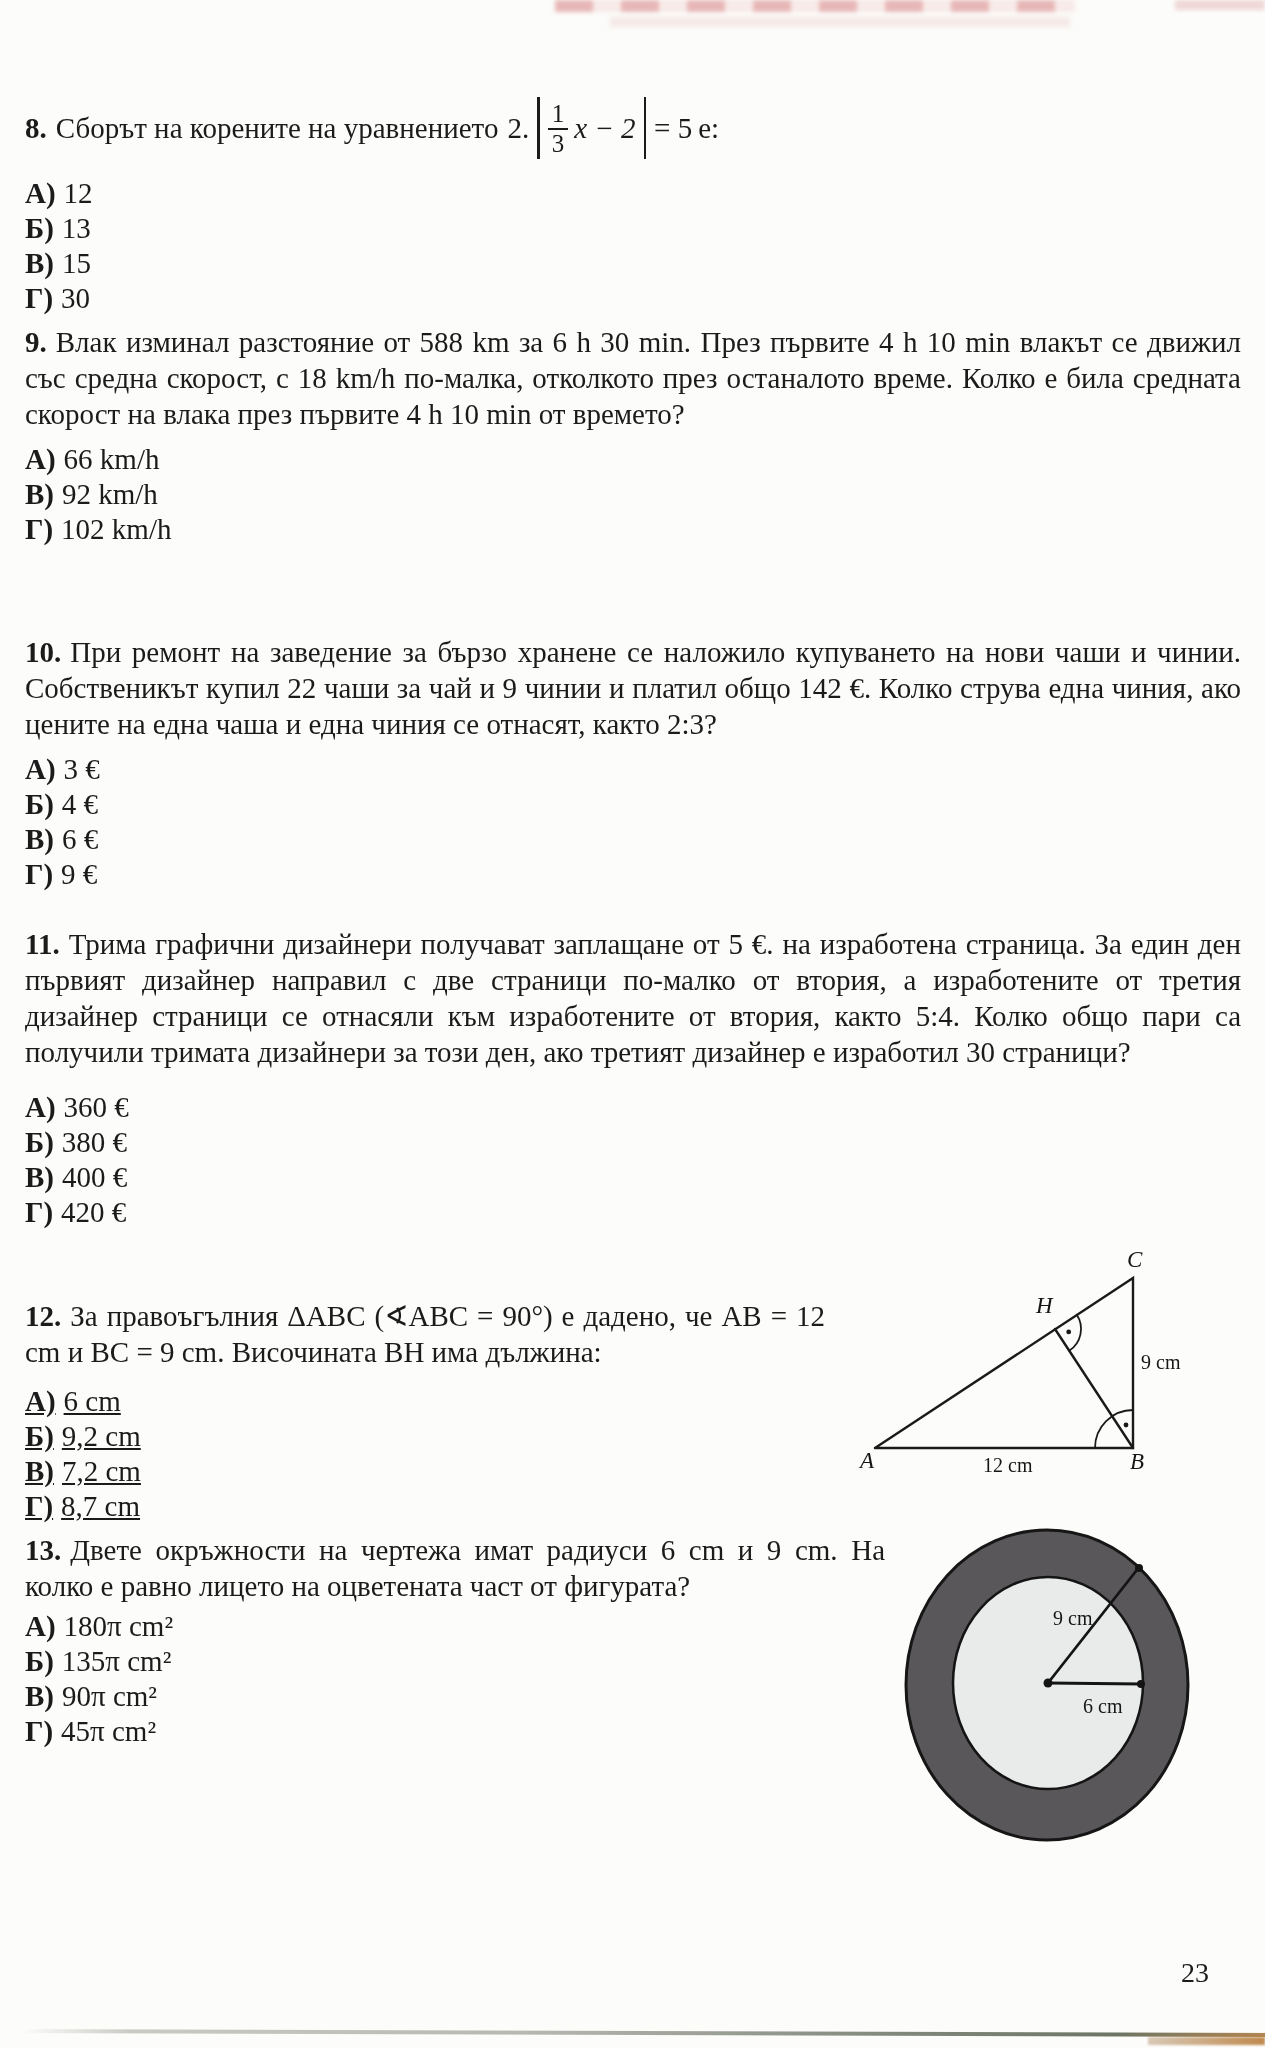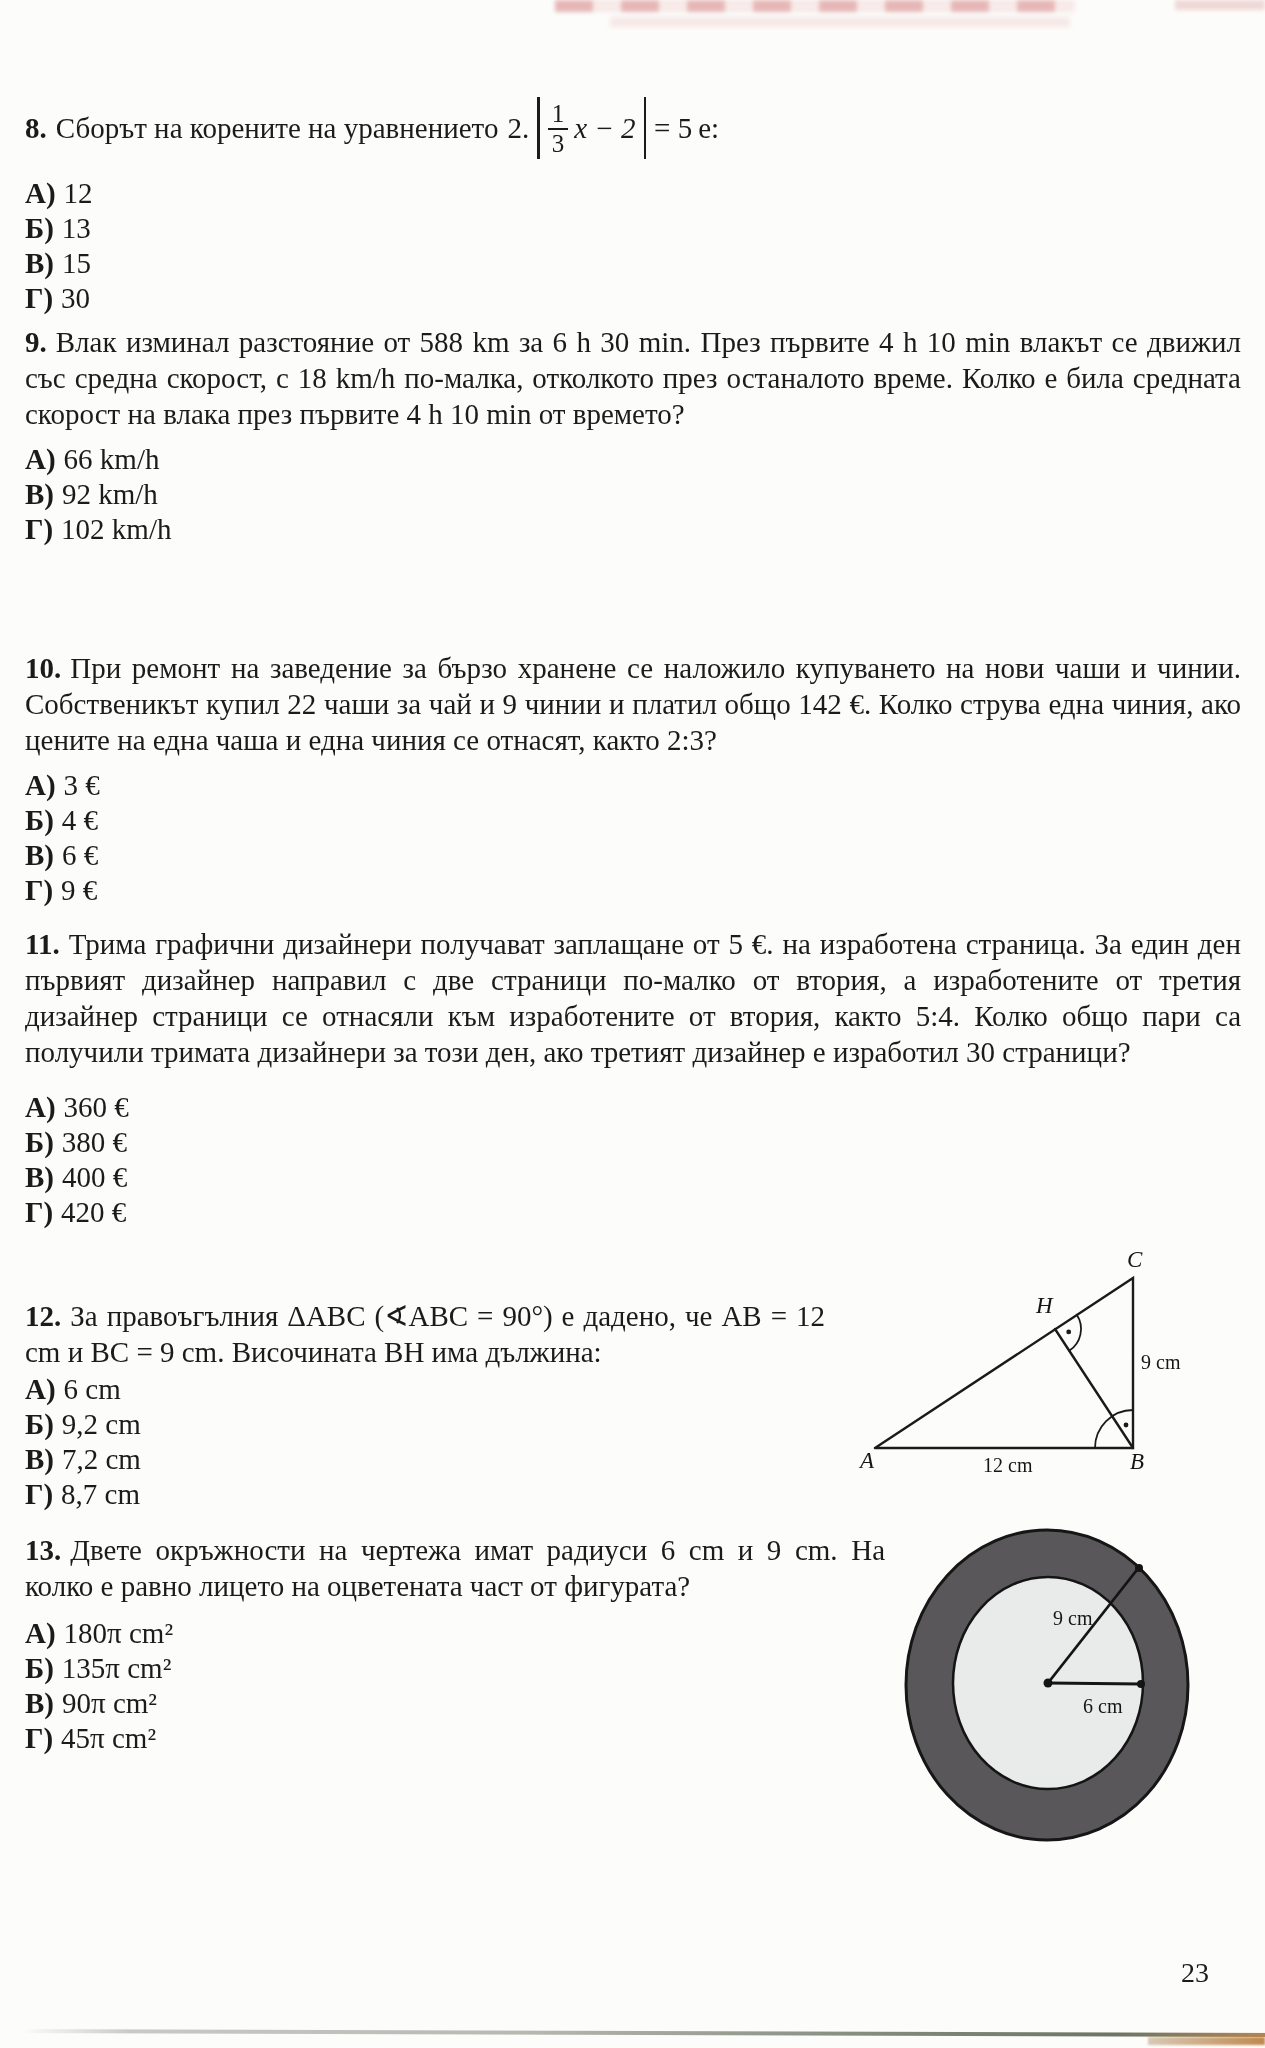--- a/index.html
+++ b/index.html
@@ -24,27 +24,27 @@
   #q8{top:90px;}
   .q8-line{display:flex;align-items:center;gap:9px;height:76px;font-size:29px;}
   .eq{display:inline-flex;align-items:center;gap:6px;font-size:29px;}
   .vbar{display:inline-block;width:2.5px;height:62px;background:#1b1b1b;margin:0 2px;}
   .frac{display:inline-flex;flex-direction:column;align-items:center;font-size:25px;line-height:1.05;transform:translateY(1px);}
   .frac .num{padding:0 4px 1px;border-bottom:2px solid #1b1b1b;}
   .frac .den{padding-top:1px;}
   .mathit{font-style:italic;}
 
   #q9{top:324px;width:1216px;}
-  #q10{top:650px;width:1216px;}
+  #q10{top:634px;width:1216px;}
   #q11{top:926px;width:1216px;}
   #q11 .opts{margin-top:20px;}
   #q12{top:1298px;width:800px;}
-  #q12 .opts{margin-top:2px;}
+  #q12 .opts{margin-top:14px;text-decoration:underline;}
   #q13{top:1532px;width:860px;}
-  #q13 .opts{margin-top:12px;}
+  #q13 .opts{margin-top:5px;}
 
   .fig{position:absolute;}
   #triangle-fig{left:830px;top:1238px;}
   #circle-fig{left:895px;top:1513px;}
   .fig text{font-family:"Liberation Serif","DejaVu Serif",serif;fill:#161616;}
   .fig .vlabel{font-style:italic;font-size:23px;}
   .fig .mlabel{font-size:20px;}
 
   .page-number{position:absolute;left:1181px;top:1957px;font-size:28px;}
 

